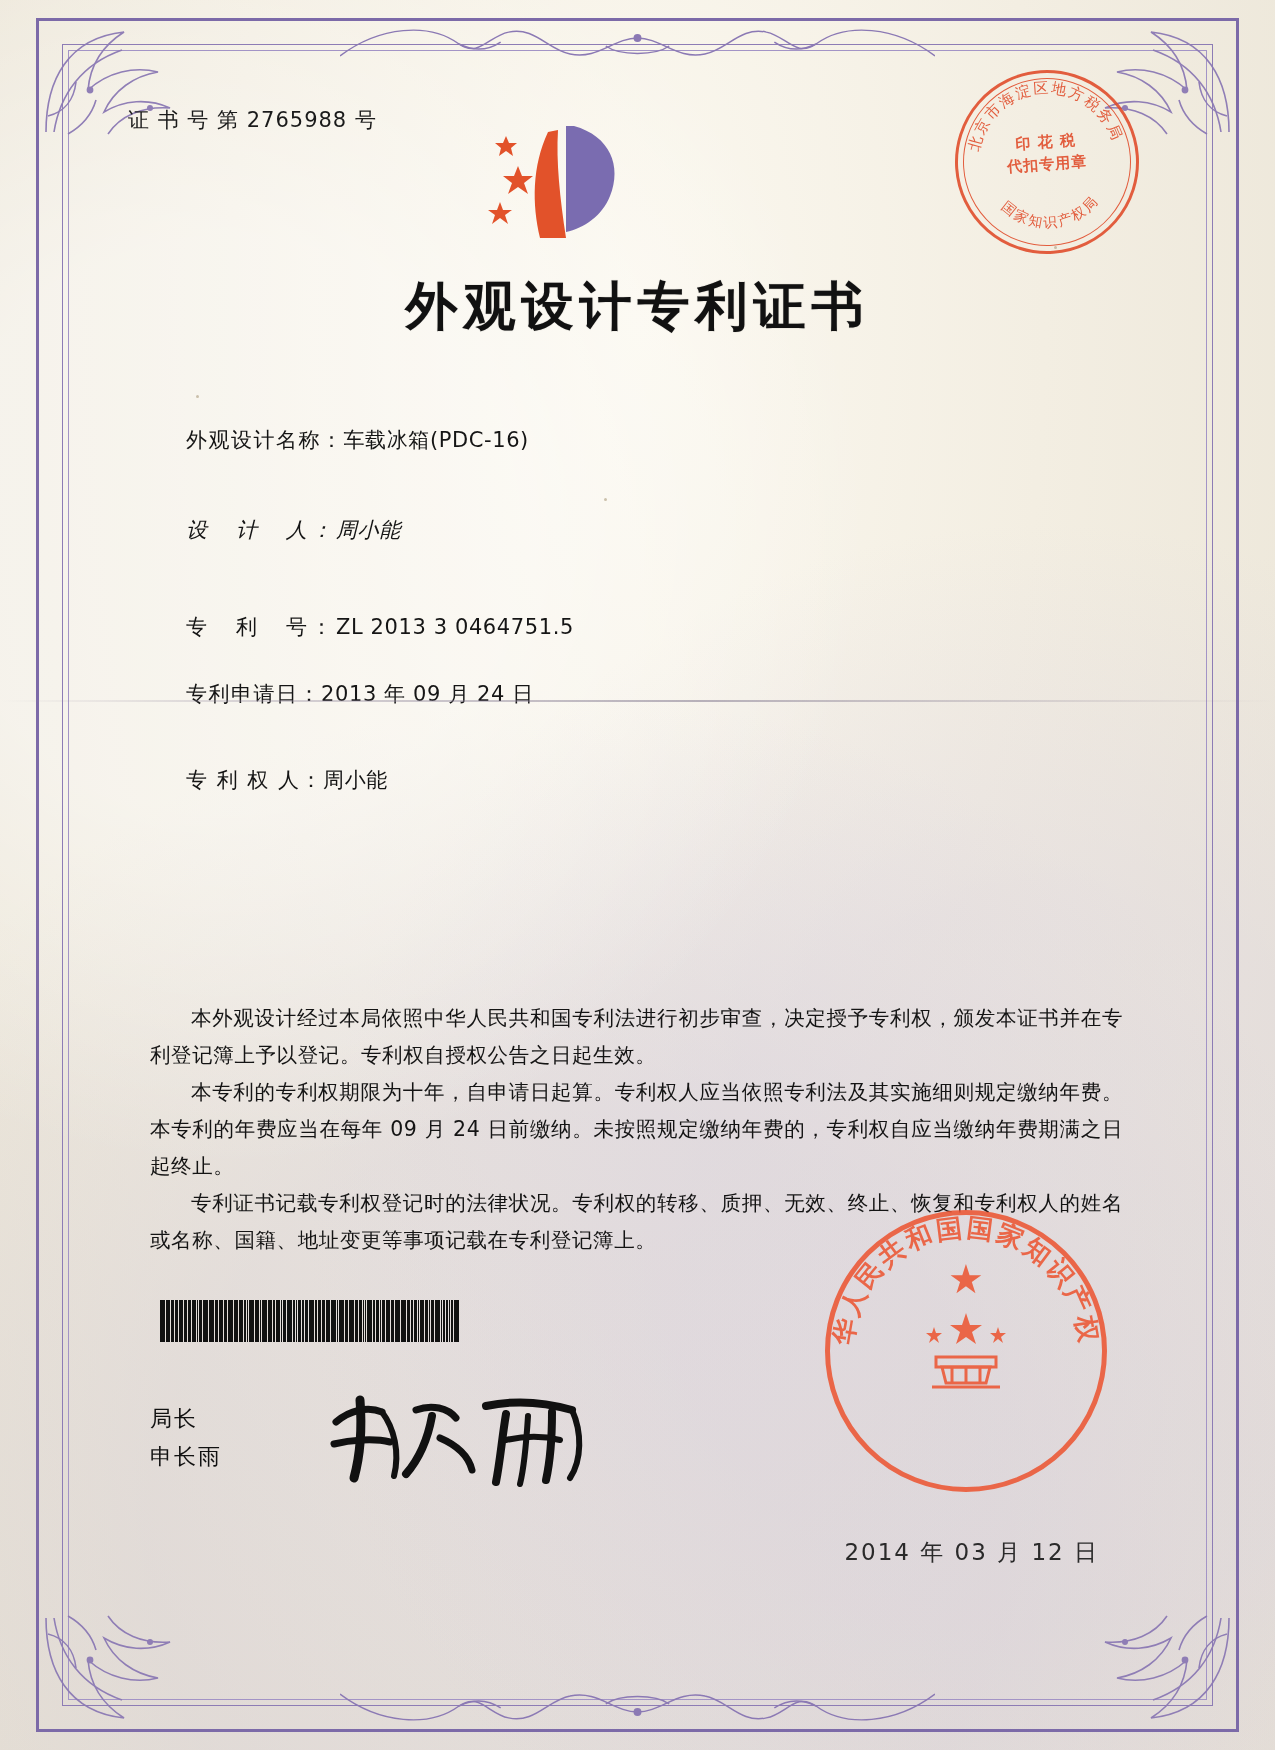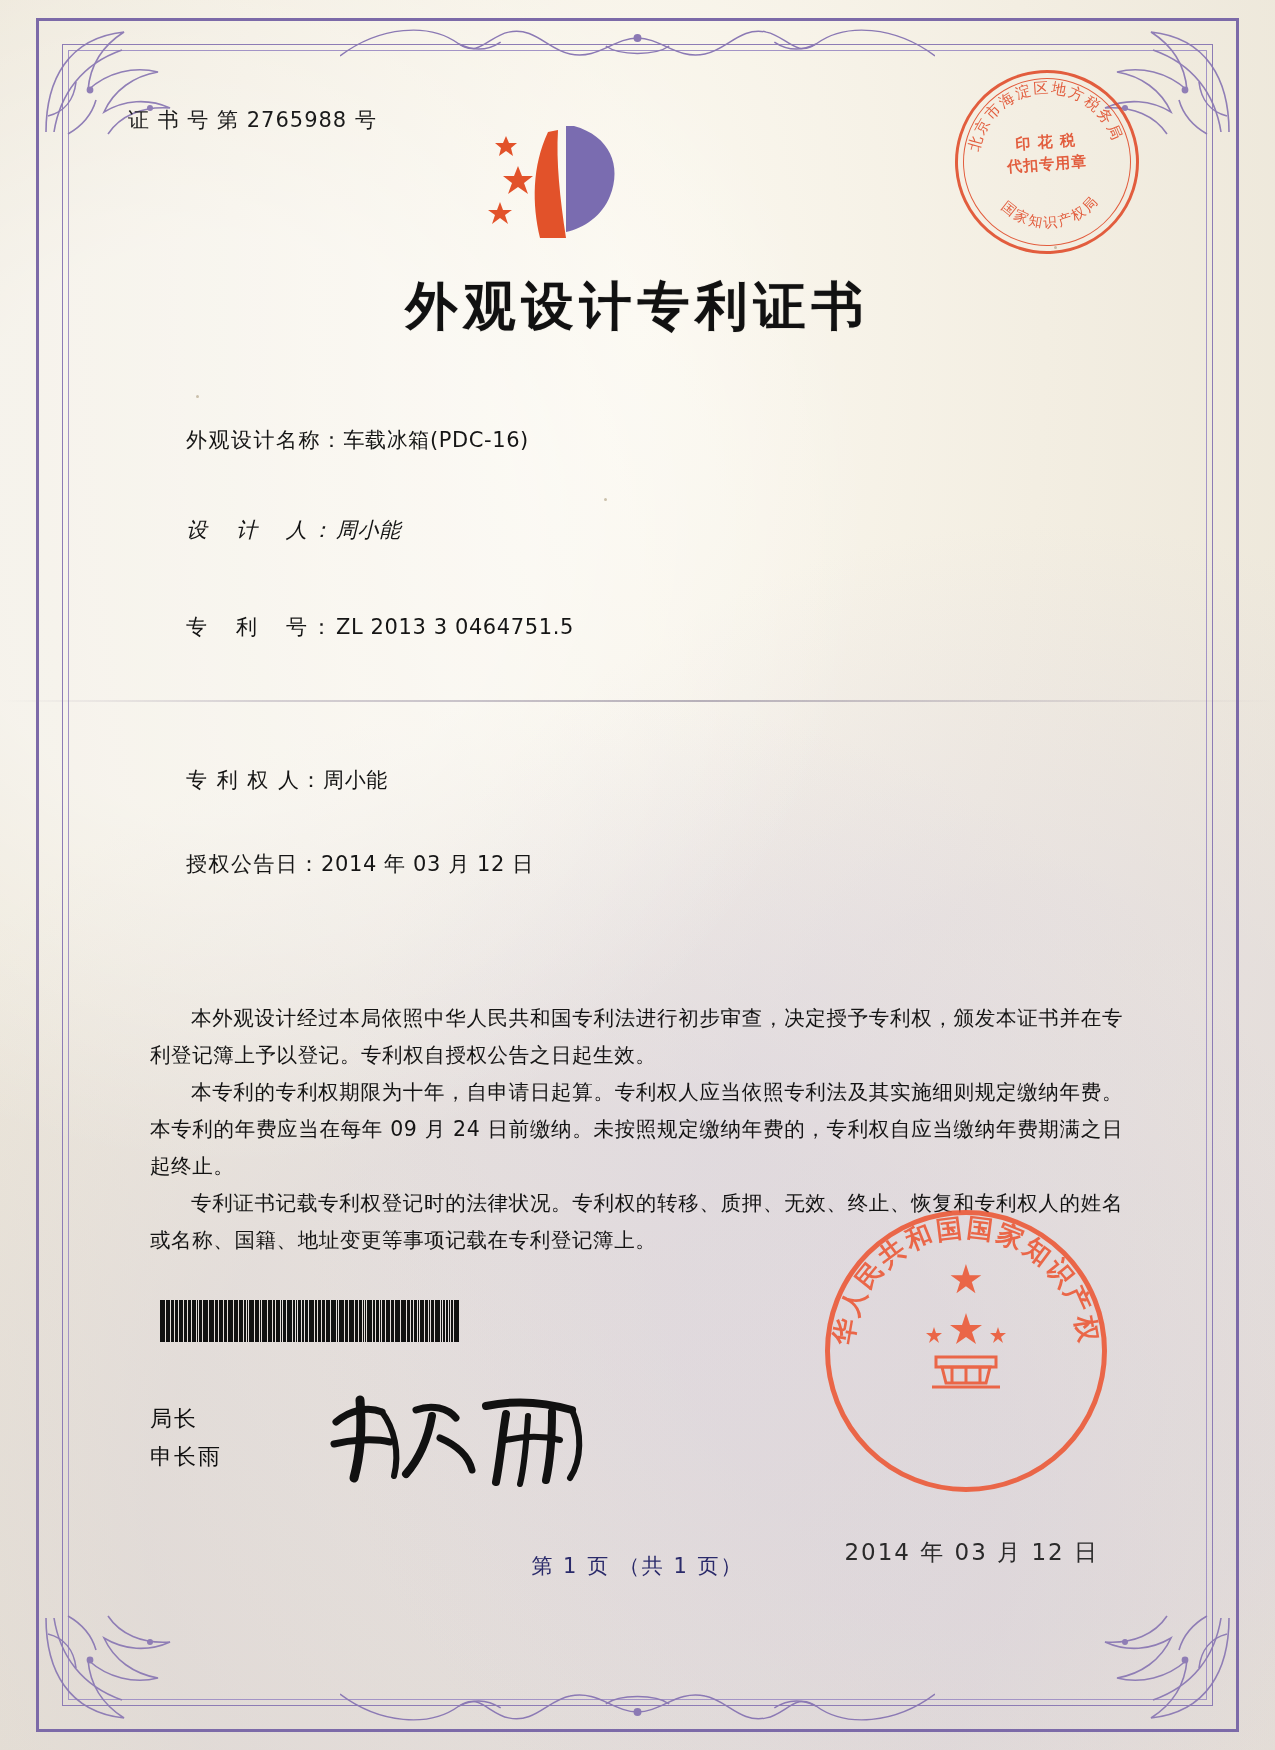--- a/index.html
+++ b/index.html
@@ -248,28 +248,28 @@
     </div>
 
     <div class="field" style="top:516px;font-style:italic;">
       <span class="f-label">设　计　人：</span><span class="f-val">周小能</span>
     </div>
 
     <div class="field" style="top:613px;">
       <span class="f-label">专　利　号：</span><span class="f-val">ZL 2013 3 0464751.5</span>
     </div>
 
+    <div class="field" style="top:680px;">
+      <span class="f-label tight">专利申请日：</span><span class="f-val">2013 年 09 月 24 日</span>
+    </div>
 
     <div class="field" style="top:766px;">
       <span class="f-label tight">专 利 权 人：</span><span class="f-val">周小能</span>
     </div>
 
-    <div class="field" style="top:850px;">
-      <span class="f-label tight">授权公告日：</span><span class="f-val">2014 年 03 月 12 日</span>
-    </div>
 
     <div class="fold"></div>
 
     <div class="para-block">
       <p class="para">本外观设计经过本局依照中华人民共和国专利法进行初步审查，决定授予专利权，颁发本证书并在专利登记簿上予以登记。专利权自授权公告之日起生效。</p>
       <p class="para">本专利的专利权期限为十年，自申请日起算。专利权人应当依照专利法及其实施细则规定缴纳年费。本专利的年费应当在每年 09 月 24 日前缴纳。未按照规定缴纳年费的，专利权自应当缴纳年费期满之日起终止。</p>
       <p class="para">专利证书记载专利权登记时的法律状况。专利权的转移、质押、无效、终止、恢复和专利权人的姓名或名称、国籍、地址变更等事项记载在专利登记簿上。</p>
     </div>
 
     <div class="barcode" id="barcode">
@@ -414,19 +414,18 @@
           <rect x="30" y="46" width="60" height="10"></rect>
           <path d="M36 56 L84 56 L80 72 L40 72 Z"></path>
           <path d="M26 76 L94 76"></path>
           <path d="M46 56 L46 72 M60 56 L60 72 M74 56 L74 72"></path>
         </svg>
       </div>
     </div>
 
     <div class="seal-date">2014 年 03 月 12 日</div>
 
-    <div class="footer">第 1 页 （共 1 页）</div>
 
     <div class="speck" style="left:196px;top:395px;"></div>
     <div class="speck" style="left:1054px;top:246px;"></div>
     <div class="speck" style="left:604px;top:498px;"></div>
   </div>
 </div>
 
 </body></html>

